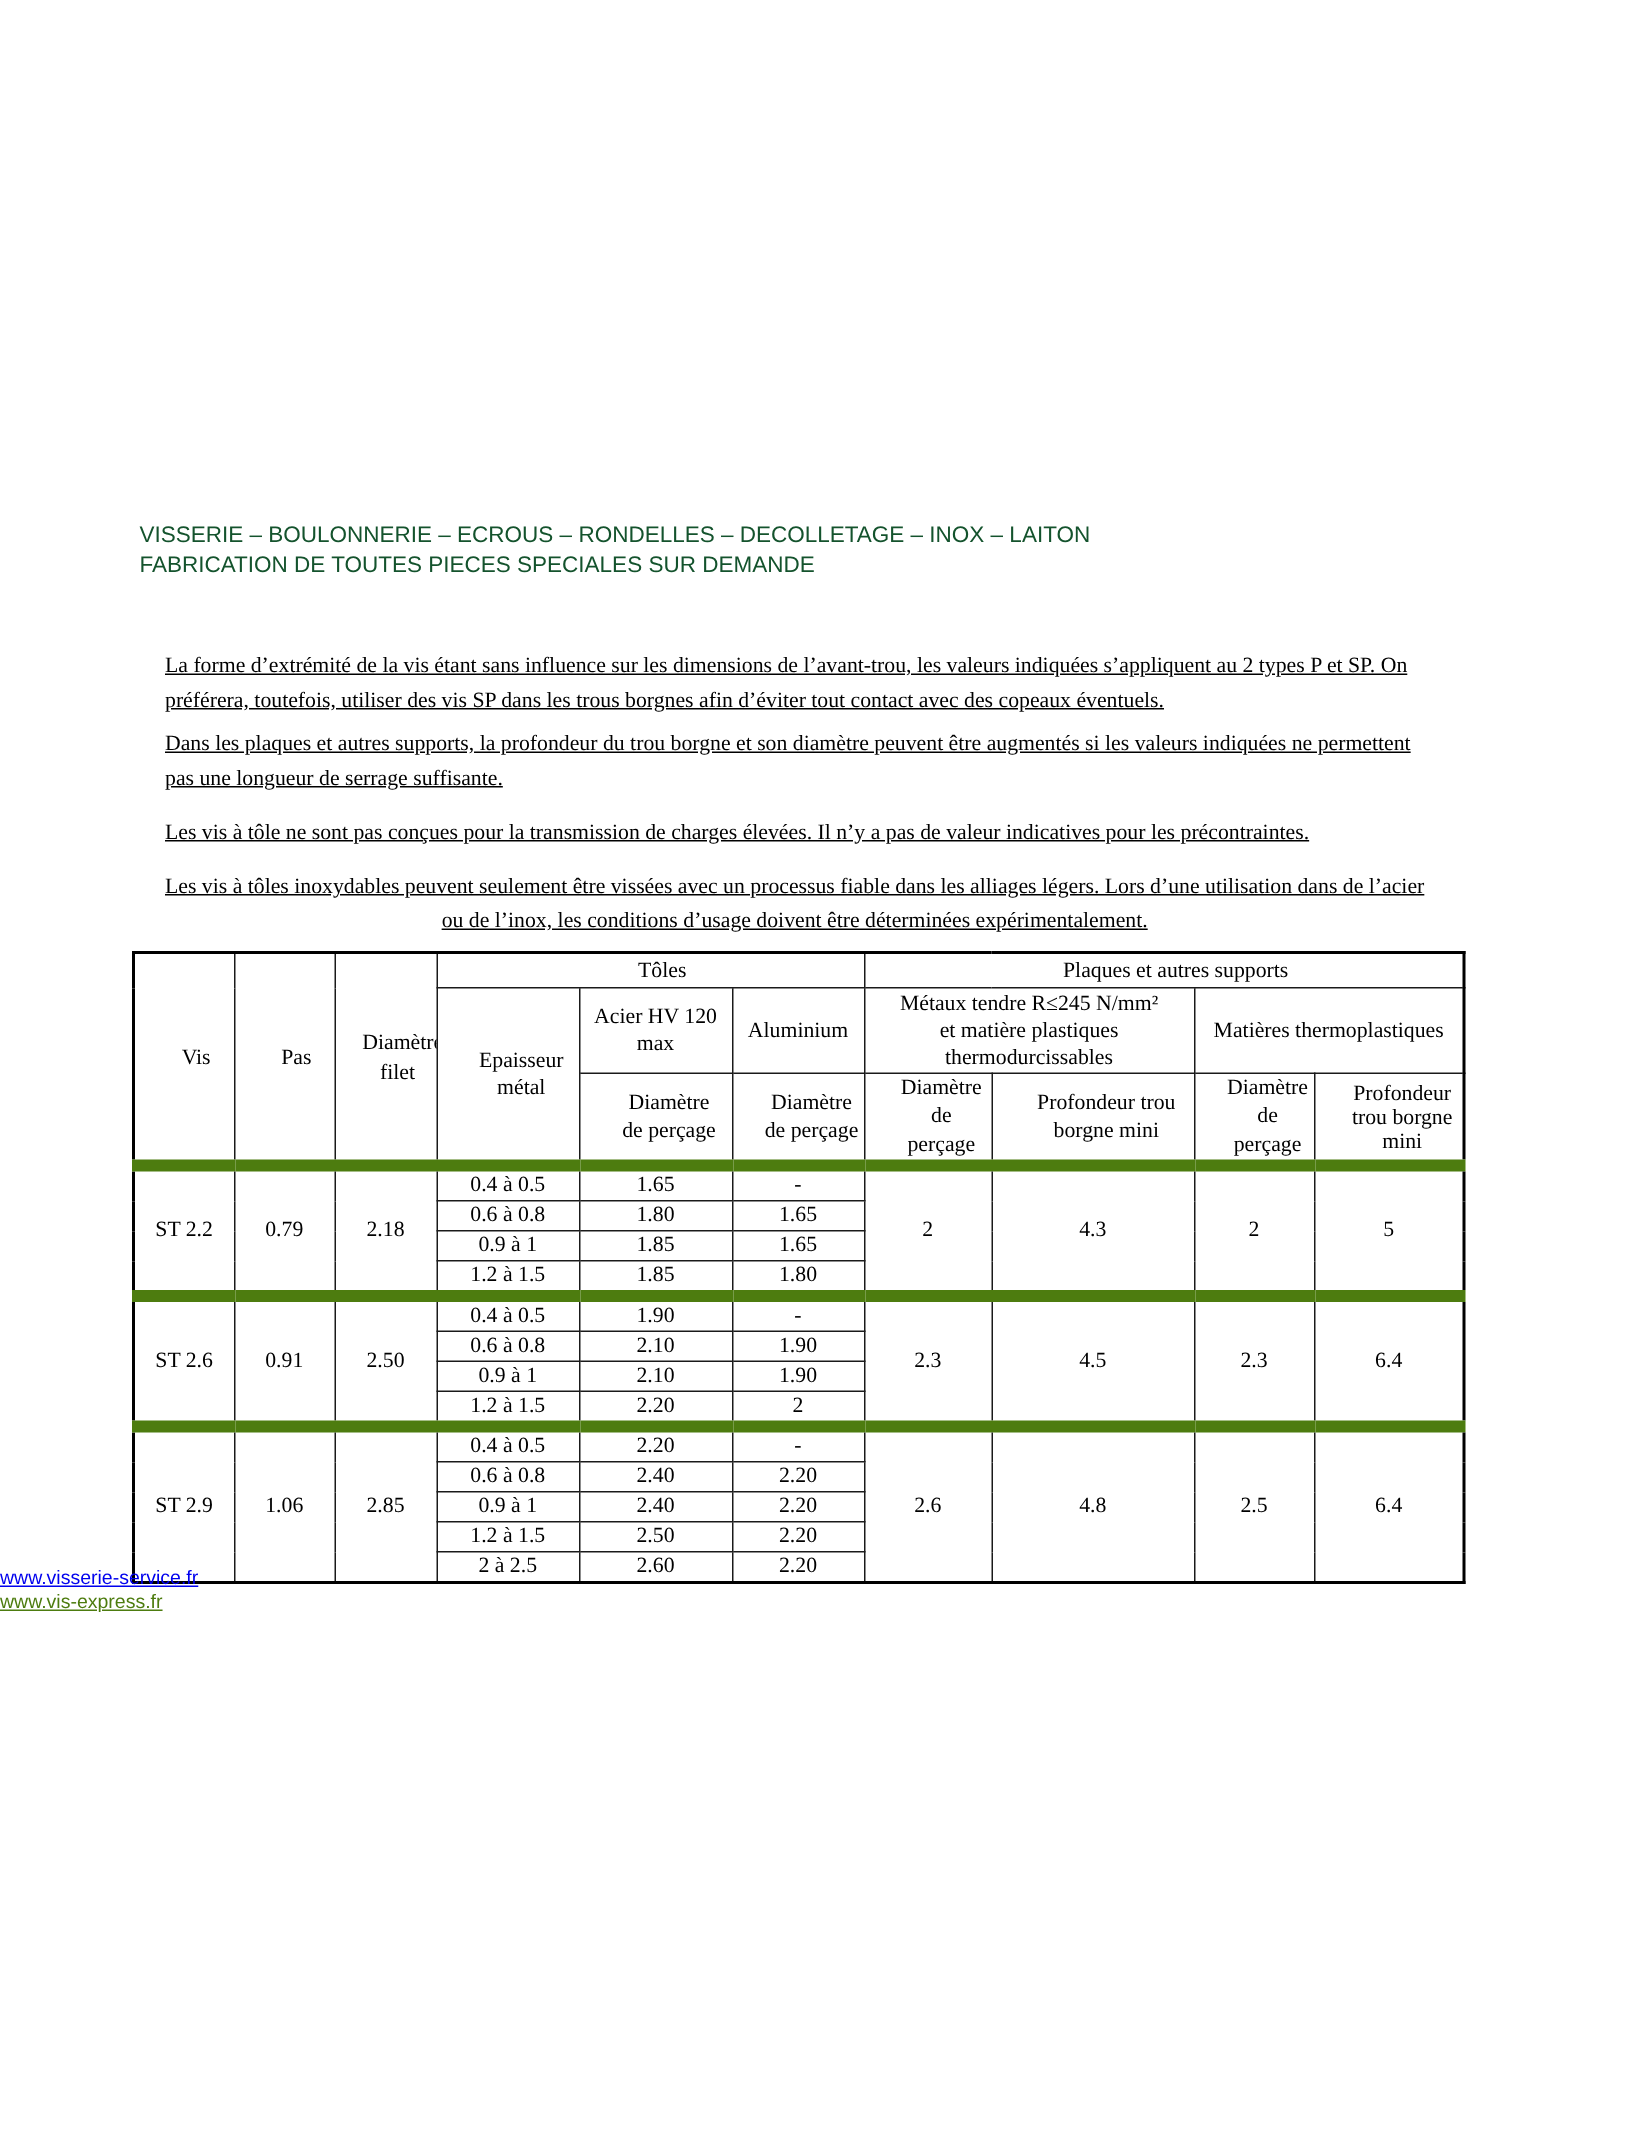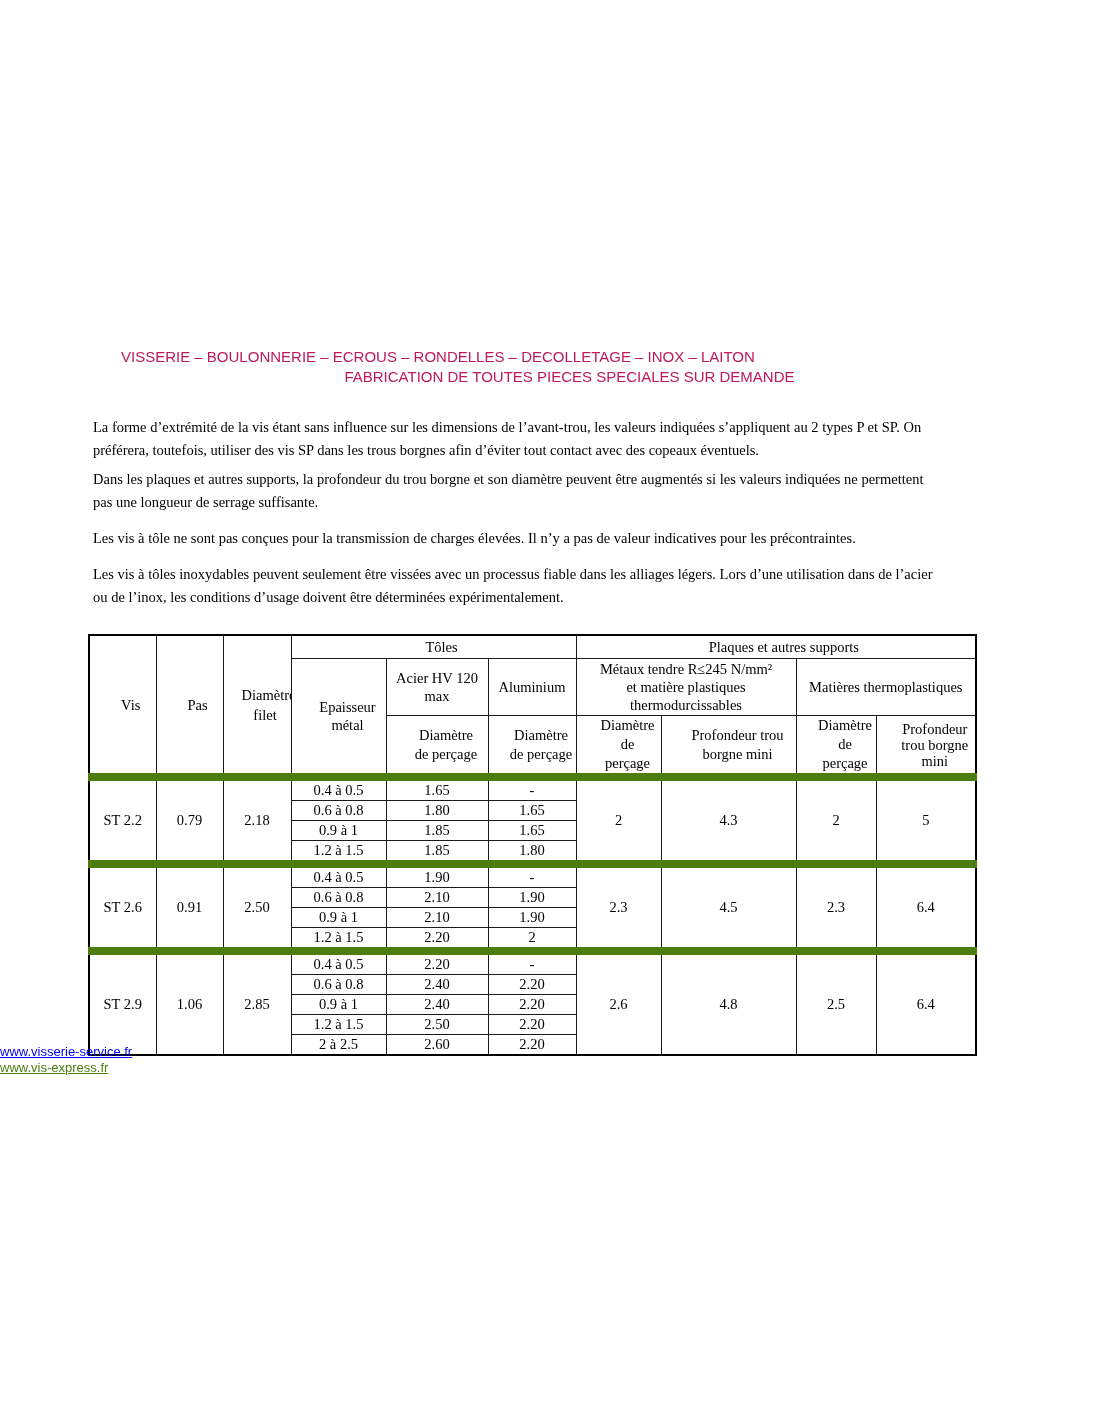--- a/index.html
+++ b/index.html
@@ -6,34 +6,33 @@
   body {
     width: 1100px; height: 1422px;
     background: #ffffff;
     position: relative;
     font-family: "Liberation Serif", serif;
     color: #000;
   }
   .doc-title {
     position: absolute; top: 347px; left: 93px; width: 897px;
     font-family: "Liberation Sans", sans-serif;
-    font-size: 15px; line-height: 20px; color: #be185d;
+    font-size: 15px; line-height: 20px; color: #14532d;
     letter-spacing: 0px;
-    margin-left: 28px;
-  }
-  .doc-title .line2 { text-align: center; }
+  }
+  .doc-title .line2 { text-align: left; }
   .para {
     position: absolute; left: 93px;
     font-size: 14.5px; line-height: 23px;
-    white-space: pre; margin: 0;
+    white-space: pre; margin: 17px; text-decoration: underline;
   }
   #p1 { top: 416px; }
   #p2 { top: 468px; }
   #p3 { top: 527px; }
-  #p4 { top: 563px; }
+  #p4 { top: 563px; text-align: center; }
 
   .tablewrap { position: absolute; top: 634px; left: 88px; }
   table {
     border-collapse: collapse;
     table-layout: fixed;
     width: 887px;
     font-size: 14.5px;
     border: 2px solid #000;
   }
   td {

